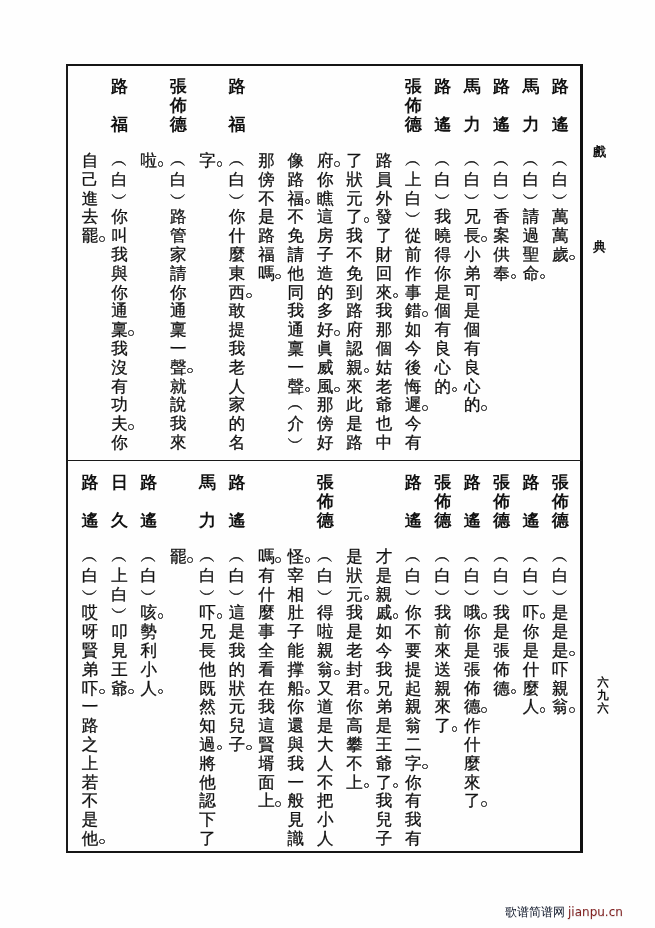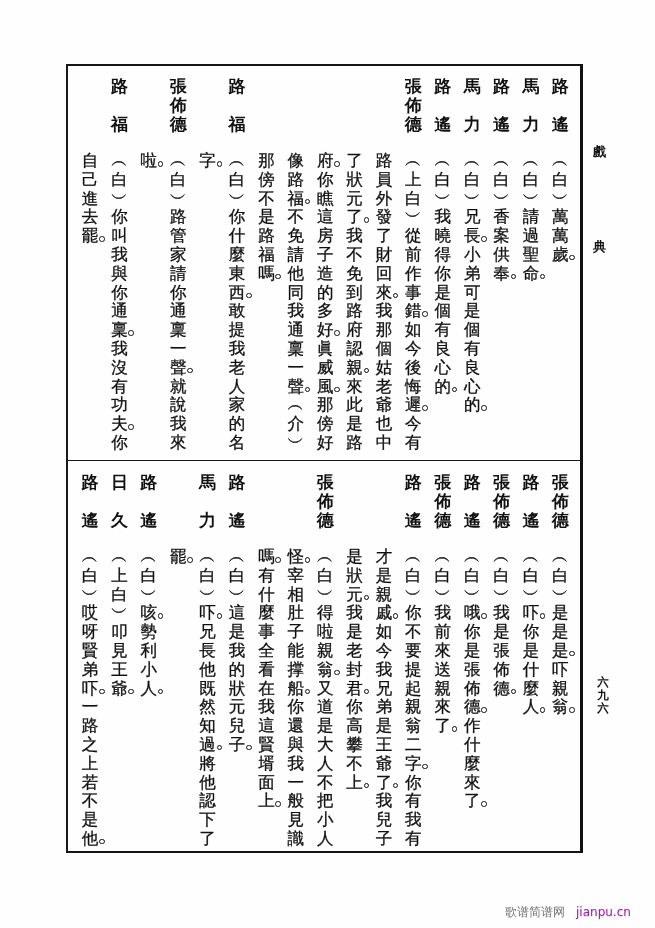--- a/index.html
+++ b/index.html
@@ -48,22 +48,22 @@
   .page-num {
     position: absolute; left: 596px; top: 676px; width: 14px;
     display: flex; flex-direction: column; align-items: center;
     font-size: 11.5px; font-weight: bold; line-height: 13px;
   }
   .page-num .ch { height: 13px; }
   .watermark {
     position: absolute; left: 505px; top: 904px; font-size: 12px; white-space: nowrap;
     font-family: "DejaVu Sans", sans-serif;
   }
-  .wm-cn { color: #737373; }
-  .wm-url { color: #a21caf; margin-left: 11px; text-shadow: 0 1px 1px rgba(0,0,0,0.15); }
+  .wm-cn { color: #0f172a; }
+  .wm-url { color: #7f1d1d; margin-left: 3px; text-shadow: 0 1px 1px rgba(0,0,0,0.15); }
 </style>
 </head>
 <body>
 
 <div class="frame"></div>
 <div class="divider"></div>
 
 <div class="margin-head" style="top:145px">戲</div>
 <div class="margin-head" style="top:240px">典</div>
 <div class="page-num vsplit">

